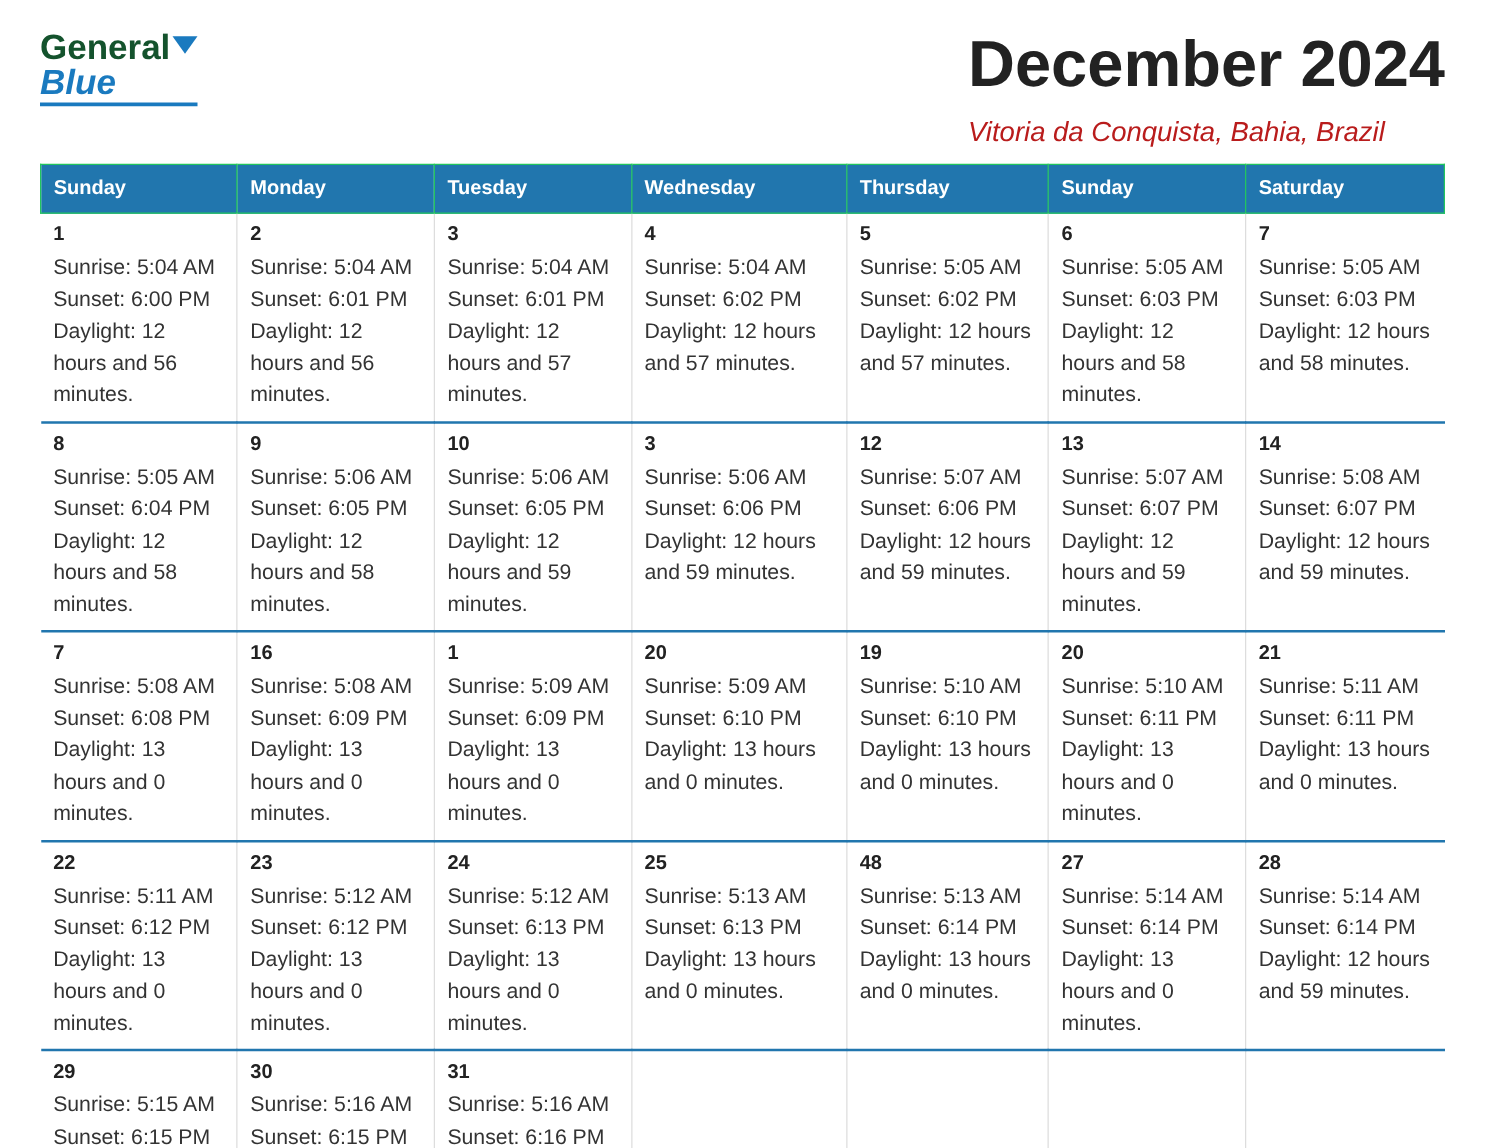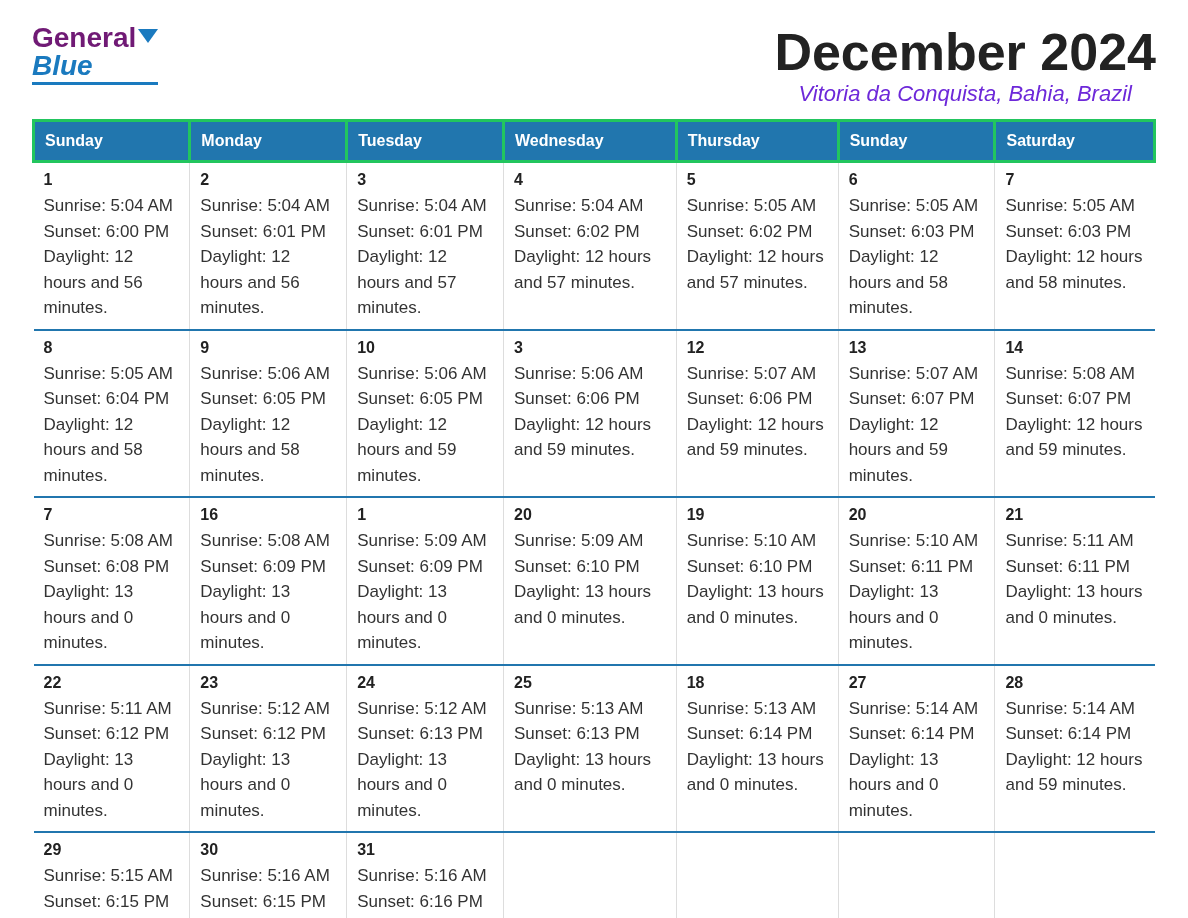--- a/index.html
+++ b/index.html
@@ -17,21 +17,21 @@
       margin-bottom: 8px;
     }
     .logo {
       display: flex;
       flex-direction: column;
       align-items: flex-start;
     }
     .logo-general {
       font-size: 28px;
       font-weight: bold;
-      color: #701a75;
+      color: #14532d;
       line-height: 1;
     }
     .logo-blue {
       font-size: 28px;
       font-weight: bold;
       color: #1a7abf;
       line-height: 1;
     }
     .logo-triangle {
       display: inline-block;
@@ -45,47 +45,47 @@
       position: relative;
       top: -2px;
     }
     .logo-line {
       width: 100%;
       height: 3px;
       background: #1a7abf;
       margin-top: 2px;
     }
     .title-block {
-      text-align: center;
+      text-align: left;
     }
     .main-title {
       font-size: 52px;
       font-weight: bold;
       color: #222;
       line-height: 1.1;
     }
     .subtitle {
       font-size: 22px;
-      color: #6d28d9;
+      color: #b91c1c;
       font-style: italic;
-      margin-top: 0;
+      margin-top: 12px;
     }
     table {
       width: 100%;
       border-collapse: collapse;
       margin-top: 12px;
     }
     thead tr th {
       background: #2176ae;
       color: #fff;
       font-size: 16px;
       font-weight: bold;
       padding: 10px 10px;
       text-align: left;
-      border: 3px solid #22c55e;
+      border: 1px solid #22c55e;
       margin-top: 20px;
     }
     tbody tr {
       border-bottom: 2px solid #2176ae;
     }
     tbody tr td {
       vertical-align: top;
       padding: 8px 10px;
       font-size: 13px;
       color: #222;
@@ -244,21 +244,21 @@
         </td>
         <td>
           <div class="day-num">24</div>
         <div class="day-info">Sunrise: 5:12 AM<br>Sunset: 6:13 PM<br>Daylight: 13 hours and 0 minutes.</div>
         </td>
         <td>
           <div class="day-num">25</div>
         <div class="day-info">Sunrise: 5:13 AM<br>Sunset: 6:13 PM<br>Daylight: 13 hours and 0 minutes.</div>
         </td>
         <td>
-          <div class="day-num">18</div>
+          <div class="day-num">48</div>
         <div class="day-info">Sunrise: 5:13 AM<br>Sunset: 6:14 PM<br>Daylight: 13 hours and 0 minutes.</div>
         </td>
         <td>
           <div class="day-num">27</div>
         <div class="day-info">Sunrise: 5:14 AM<br>Sunset: 6:14 PM<br>Daylight: 13 hours and 0 minutes.</div>
         </td>
         <td>
           <div class="day-num">28</div>
         <div class="day-info">Sunrise: 5:14 AM<br>Sunset: 6:14 PM<br>Daylight: 12 hours and 59 minutes.</div>
         </td>

